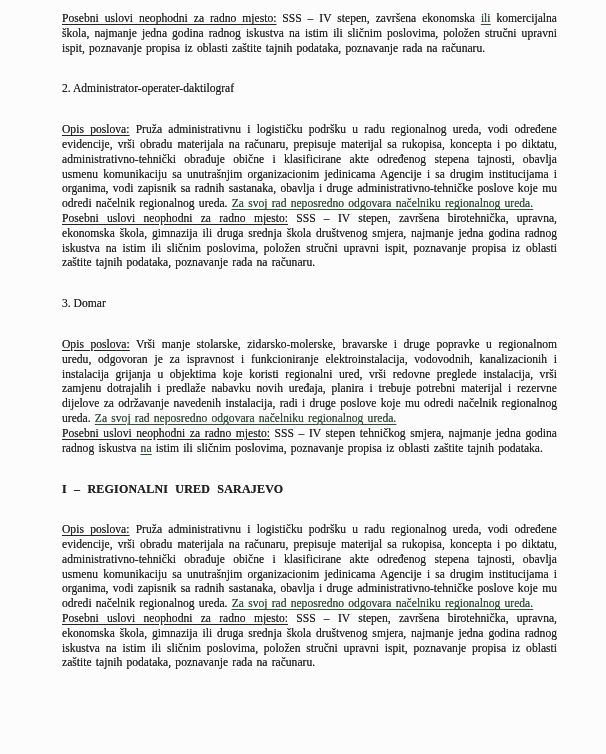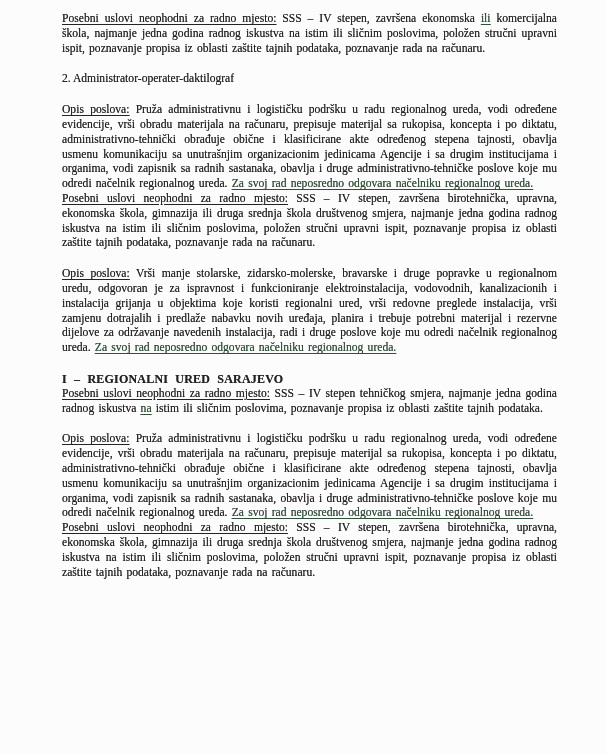--- a/index.html
+++ b/index.html
@@ -18,21 +18,21 @@
     height: 754px;
     padding: 12px 49px 0 62px;
     background: #fcfcfc;
   }
   p.block {
     margin: 0;
     font-size: 11.6px;
     line-height: 14.8px;
   }
   p.para { text-align: justify; word-spacing: 1.3px; }
-  p.gap  { margin-top: 16px; }
+  p.gap  { margin-top: 26px; }
   p.section-heading {
     font-weight: bold;
     word-spacing: 4px;
     letter-spacing: 0.2px;
     font-size: 12px;
   }
   .u {
     text-decoration: underline;
     text-decoration-thickness: 1px;
     text-underline-offset: 2px;
@@ -40,18 +40,19 @@
   .tint { color: #2f5138; }
 </style>
 </head>
 <body>
 
 <div class="page" style="background: rgb(252, 252, 252); color: rgb(35, 35, 35);">
     <p class="block para"><span class="u">Posebni uslovi neophodni za radno mjesto:</span><span> SSS – IV stepen, završena ekonomska </span><span class="u tint">ili</span><span> komercijalna škola, najmanje jedna godina radnog iskustva na istim ili sličnim poslovima, položen stručni upravni ispit, poznavanje propisa iz oblasti zaštite tajnih podataka, poznavanje rada na računaru.</span></p>
     <p class="block numbered-heading gap"><span>2. Administrator-operater-daktilograf</span></p>
     <p class="block para gap"><span class="u">Opis poslova:</span><span> Pruža administrativnu i logističku podršku u radu regionalnog ureda, vodi određene evidencije, vrši obradu materijala na računaru, prepisuje materijal sa rukopisa, koncepta i po diktatu, administrativno-tehnički obrađuje obične i klasificirane akte određenog stepena tajnosti, obavlja usmenu komunikaciju sa unutrašnjim organizacionim jedinicama Agencije i sa drugim institucijama i organima, vodi zapisnik sa radnih sastanaka, obavlja i druge administrativno-tehničke poslove koje mu odredi načelnik regionalnog ureda. </span><span class="u tint">Za svoj rad neposredno odgovara načelniku regionalnog ureda.</span></p>
     <p class="block para"><span class="u">Posebni uslovi neophodni za radno mjesto:</span><span> SSS – IV stepen, završena birotehnička, upravna, ekonomska škola, gimnazija ili druga srednja škola društvenog smjera, najmanje jedna godina radnog iskustva na istim ili sličnim poslovima, položen stručni upravni ispit, poznavanje propisa iz oblasti zaštite tajnih podataka, poznavanje rada na računaru.</span></p>
+    <p class="block numbered-heading gap"><span>3. Domar</span></p>
     <p class="block para gap"><span class="u">Opis poslova:</span><span> Vrši manje stolarske, zidarsko-molerske, bravarske i druge popravke u regionalnom uredu, odgovoran je za ispravnost i funkcioniranje elektroinstalacija, vodovodnih, kanalizacionih i instalacija grijanja u objektima koje koristi regionalni ured, vrši redovne preglede instalacija, vrši zamjenu dotrajalih i predlaže nabavku novih uređaja, planira i trebuje potrebni materijal i rezervne dijelove za održavanje navedenih instalacija, radi i druge poslove koje mu odredi načelnik regionalnog ureda. </span><span class="u tint">Za svoj rad neposredno odgovara načelniku regionalnog ureda.</span></p>
+    <p class="block para"><span class="u">Posebni uslovi neophodni za radno mjesto:</span><span> SSS – IV stepen tehničkog smjera, najmanje jedna godina radnog iskustva </span><span class="u tint">na</span><span> istim ili sličnim poslovima, poznavanje propisa iz oblasti zaštite tajnih podataka.</span></p>
     <p class="block section-heading gap"><span>I – REGIONALNI URED SARAJEVO</span></p>
-    <p class="block para"><span class="u">Posebni uslovi neophodni za radno mjesto:</span><span> SSS – IV stepen tehničkog smjera, najmanje jedna godina radnog iskustva </span><span class="u tint">na</span><span> istim ili sličnim poslovima, poznavanje propisa iz oblasti zaštite tajnih podataka.</span></p>
     <p class="block para gap"><span class="u">Opis poslova:</span><span> Pruža administrativnu i logističku podršku u radu regionalnog ureda, vodi određene evidencije, vrši obradu materijala na računaru, prepisuje materijal sa rukopisa, koncepta i po diktatu, administrativno-tehnički obrađuje obične i klasificirane akte određenog stepena tajnosti, obavlja usmenu komunikaciju sa unutrašnjim organizacionim jedinicama Agencije i sa drugim institucijama i organima, vodi zapisnik sa radnih sastanaka, obavlja i druge administrativno-tehničke poslove koje mu odredi načelnik regionalnog ureda. </span><span class="u tint">Za svoj rad neposredno odgovara načelniku regionalnog ureda.</span></p>
     <p class="block para"><span class="u">Posebni uslovi neophodni za radno mjesto:</span><span> SSS – IV stepen, završena birotehnička, upravna, ekonomska škola, gimnazija ili druga srednja škola društvenog smjera, najmanje jedna godina radnog iskustva na istim ili sličnim poslovima, položen stručni upravni ispit, poznavanje propisa iz oblasti zaštite tajnih podataka, poznavanje rada na računaru.</span></p>
   </div>
 
 </body></html>

